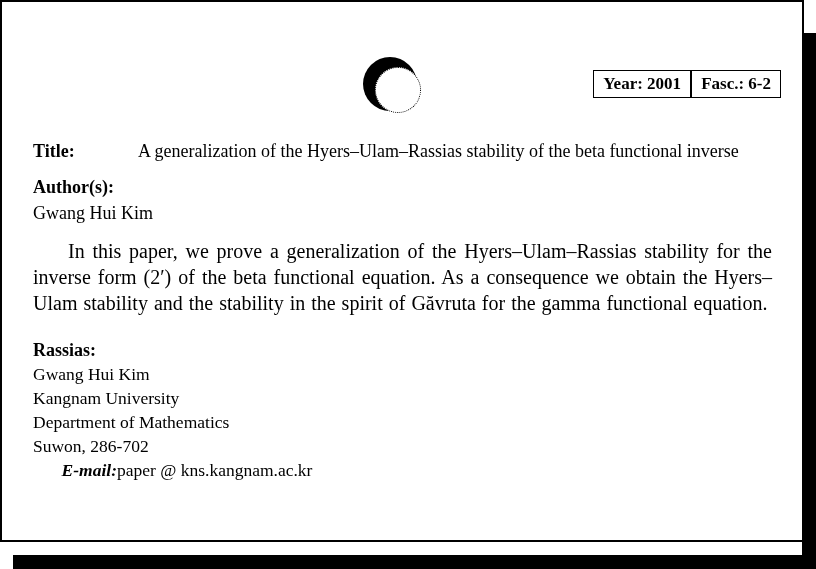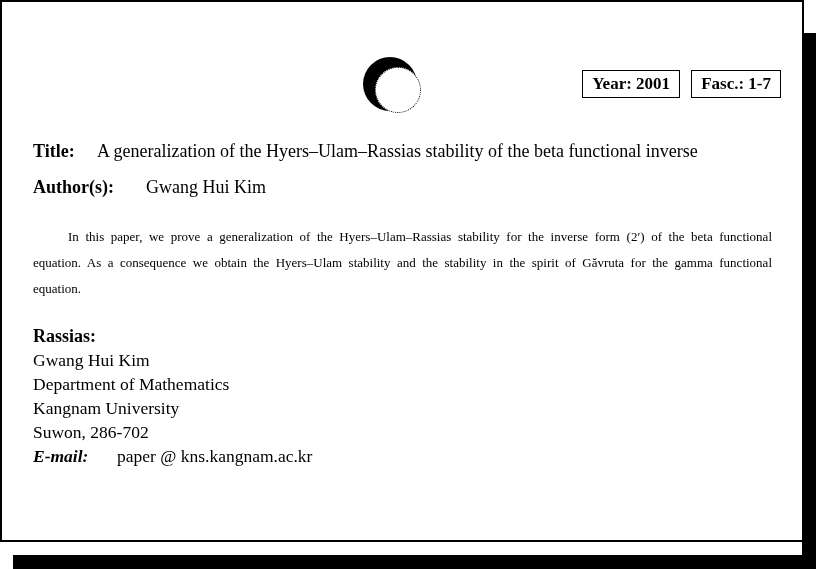--- a/index.html
+++ b/index.html
@@ -66,70 +66,71 @@
     left: 12px; top: 10px;
     width: 46px; height: 46px;
     background: #fff;
     border: 1px dotted #000;
     border-radius: 50%;
   }
   .badges {
     position: absolute;
     right: -9px; top: 13px;
     display: flex;
-    gap: 11px;
     font-family: Liberation Serif, serif;
   }
   .badge {
     border: 1px solid #000;
     padding: 2px 9px 3px 9px;
     font-weight: bold;
     font-size: 17px;
     line-height: 21px;
     white-space: nowrap;
   }
 
   
   .title-row {
     display: flex;
     margin-top: 26px;
     font-size: 18px;
     line-height: 26px;
+    gap: 41px;
   }
   .title-row .lbl { width: 64px; flex: none; font-weight: bold; }
   .title-row .val { flex: 1; }
 
   .author-row {
     display: flex;
     margin-top: 10px;
     font-size: 18px;
     line-height: 26px;
+    flex-direction: column;
   }
   .author-row .lbl { width: 113px; flex: none; font-weight: bold; }
   .author-row .val { flex: 1; }
 
   
   .abstract {
-    margin-top: 24px;
-    font-size: 13px;
+    margin-top: 12px;
+    font-size: 20px;
     line-height: 26px;
     text-align: justify;
     text-indent: 35px;
     word-spacing: 1px;
     font-family: Liberation Serif, serif;
   }
 
   
   .address-block {
     margin-top: 22px;
     font-size: 17.5px;
     line-height: 24px;
   }
   .address-label { font-weight: bold; font-size: 18px; }
-  .email-row { display: flex; }
+  .email-row { display: flex; text-align: right; }
   .email-row .lbl {
     width: 84px; flex: none;
     font-weight: bold;
     font-style: italic;
   }
 </style>
 </head>
 <body>
 
 <div class="page">
@@ -138,41 +139,41 @@
   <div class="card">
     <div class="card-content">
 
       <div class="header-row">
         <div class="logo">
           <div class="logo-dark-disc"></div>
           <div class="logo-light-disc"></div>
         </div>
         <div class="badges">
           <div class="badge">Year: 2001</div>
-          <div class="badge">Fasc.: 1-7</div>
+          <div class="badge">Fasc.: 6-2</div>
         </div>
       </div>
 
       <div class="title-row">
         <span class="lbl">Title:</span>
         <span class="val">A generalization of the Hyers–Ulam–Rassias stability of the beta functional inverse</span>
       </div>
 
       <div class="author-row">
         <span class="lbl">Author(s):</span>
         <span class="val">Gwang Hui Kim</span>
       </div>
 
       <p class="abstract">In this paper, we prove a generalization of the Hyers–Ulam–Rassias stability for the inverse form (2′) of the beta functional equation. As a consequence we obtain the Hyers–Ulam stability and the stability in the spirit of Găvruta for the gamma functional equation.</p>
 
       <div class="address-block">
         <div class="address-label">Rassias:</div>
         <div class="address-line">Gwang Hui Kim</div>
+        <div class="address-line">Kangnam University</div>
         <div class="address-line">Department of Mathematics</div>
-        <div class="address-line">Kangnam University</div>
         <div class="address-line">Suwon, 286-702</div>
         <div class="email-row">
           <span class="lbl">E-mail:</span>
           <span class="val">paper @ kns.kangnam.ac.kr</span>
         </div>
       </div>
 
     </div>
     <div class="card-rule"></div>
   </div>

